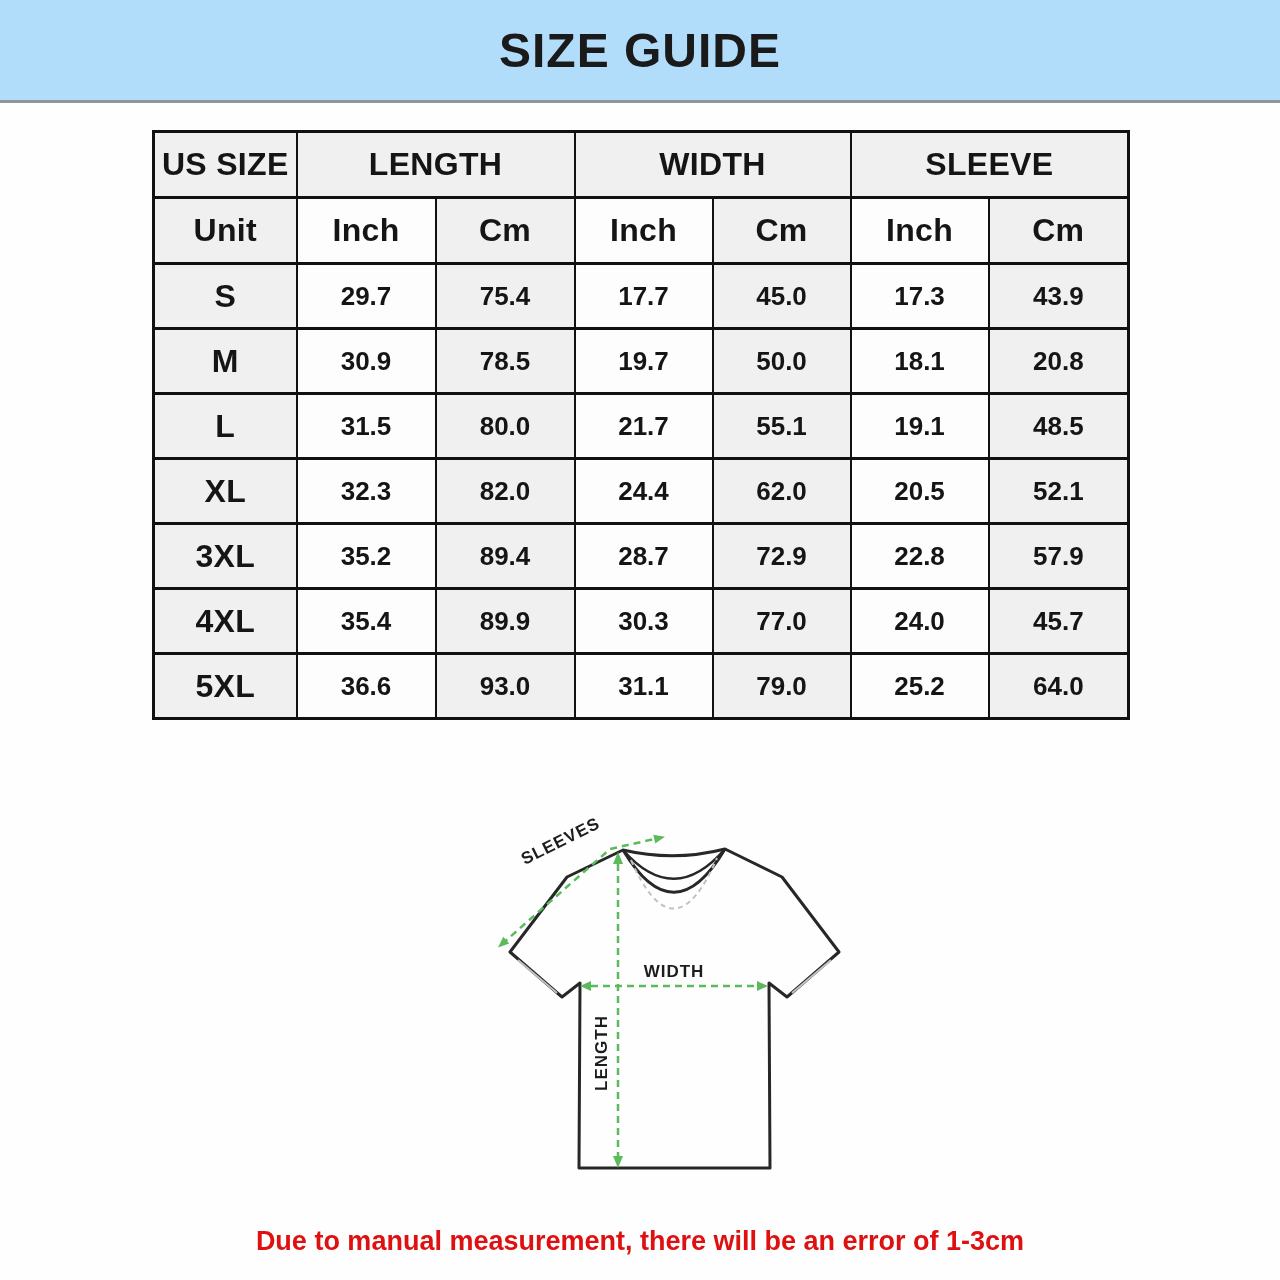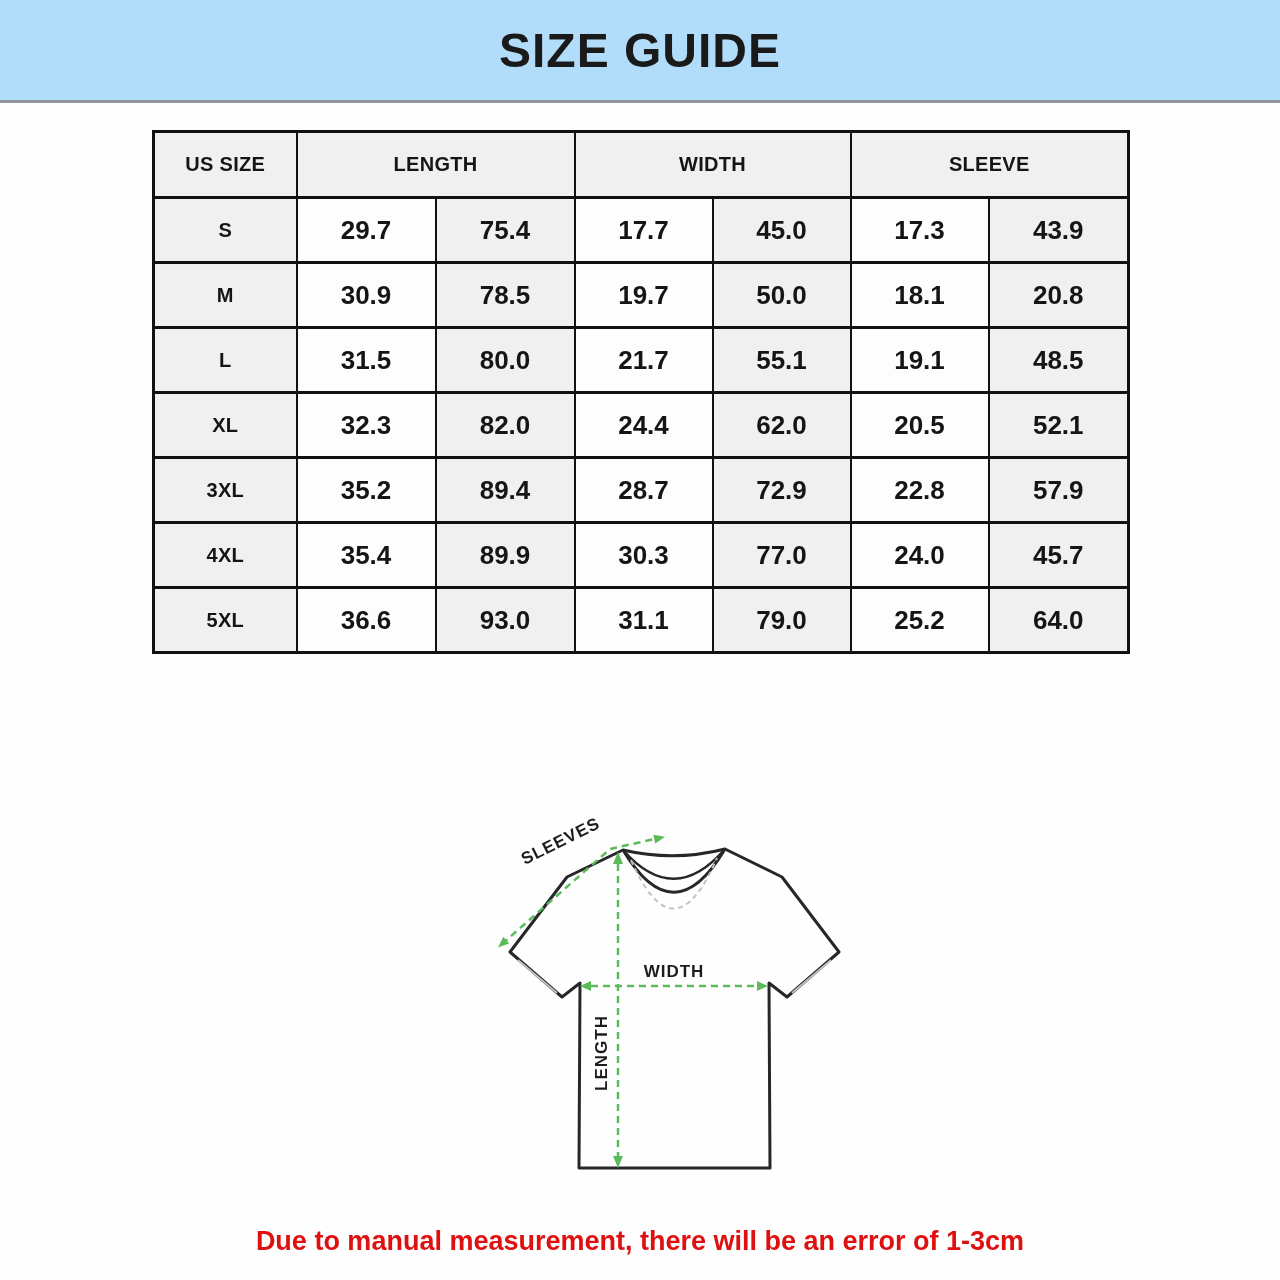--- a/index.html
+++ b/index.html
@@ -31,21 +31,21 @@
     border-left:2px solid var(--table-border,#111);
     border-right:2px solid var(--table-border,#111);
     border-top:3px solid var(--table-border,#111);
     border-bottom:3px solid var(--table-border,#111);
     text-align:center;vertical-align:middle;padding:0;
   }
   .size-table tr{height:65px;}
   .size-table tr.row-group,.size-table tr.row-unit{height:66px;}
   .c-gray{background:var(--cell-gray,#F0F0F0);}
   .c-white{background:var(--cell-white,#FDFDFD);}
-  .group-th,.unit-cell,.size-cell{font-weight:bold;font-size:20px;color:#151515;letter-spacing:.3px;}
+  .group-th,.unit-cell,.size-cell{font-weight:bold;font-size:32px;color:#151515;letter-spacing:.3px;}
   .val-cell{font-size:26px;font-weight:700;color:#151515;}
 
   
   .diagram{position:absolute;left:460px;top:800px;width:680px;height:420px;}
   .diagram svg{width:100%;height:100%;}
   .shirt-line{fill:#FEFEFE;stroke:#272727;stroke-width:3;stroke-linejoin:round;}
   .collar-arc{fill:none;stroke:#272727;}
   .gray-detail{fill:none;stroke:#C2C2C2;stroke-width:2;}
   .g-dash{fill:none;stroke:var(--green,#5BBB5B);stroke-width:2.5;stroke-dasharray:7 5;}
   .g-fill{fill:var(--green,#5BBB5B);stroke:none;}
@@ -80,20 +80,29 @@
         <col style="width:138px">
         <col style="width:138px">
       <col style="width:140px">
     </colgroup>
     <tbody>
         <tr class="row-group">
           <th class="group-th c-gray" colspan="1">US SIZE</th>
           <th class="group-th c-gray" colspan="2">LENGTH</th>
           <th class="group-th c-gray" colspan="2">WIDTH</th>
           <th class="group-th c-gray" colspan="2">SLEEVE</th>
+        </tr>
+        <tr class="row-unit">
+          <td class="unit-cell c-gray">Unit</td>
+          <td class="unit-cell c-white">Inch</td>
+          <td class="unit-cell c-gray">Cm</td>
+          <td class="unit-cell c-white">Inch</td>
+          <td class="unit-cell c-gray">Cm</td>
+          <td class="unit-cell c-white">Inch</td>
+          <td class="unit-cell c-gray">Cm</td>
         </tr>
         <tr>
           <th class="size-cell c-gray">S</th>
           <td class="val-cell c-white">29.7</td>
           <td class="val-cell c-gray">75.4</td>
           <td class="val-cell c-white">17.7</td>
           <td class="val-cell c-gray">45.0</td>
           <td class="val-cell c-white">17.3</td>
           <td class="val-cell c-gray">43.9</td>
         </tr>

